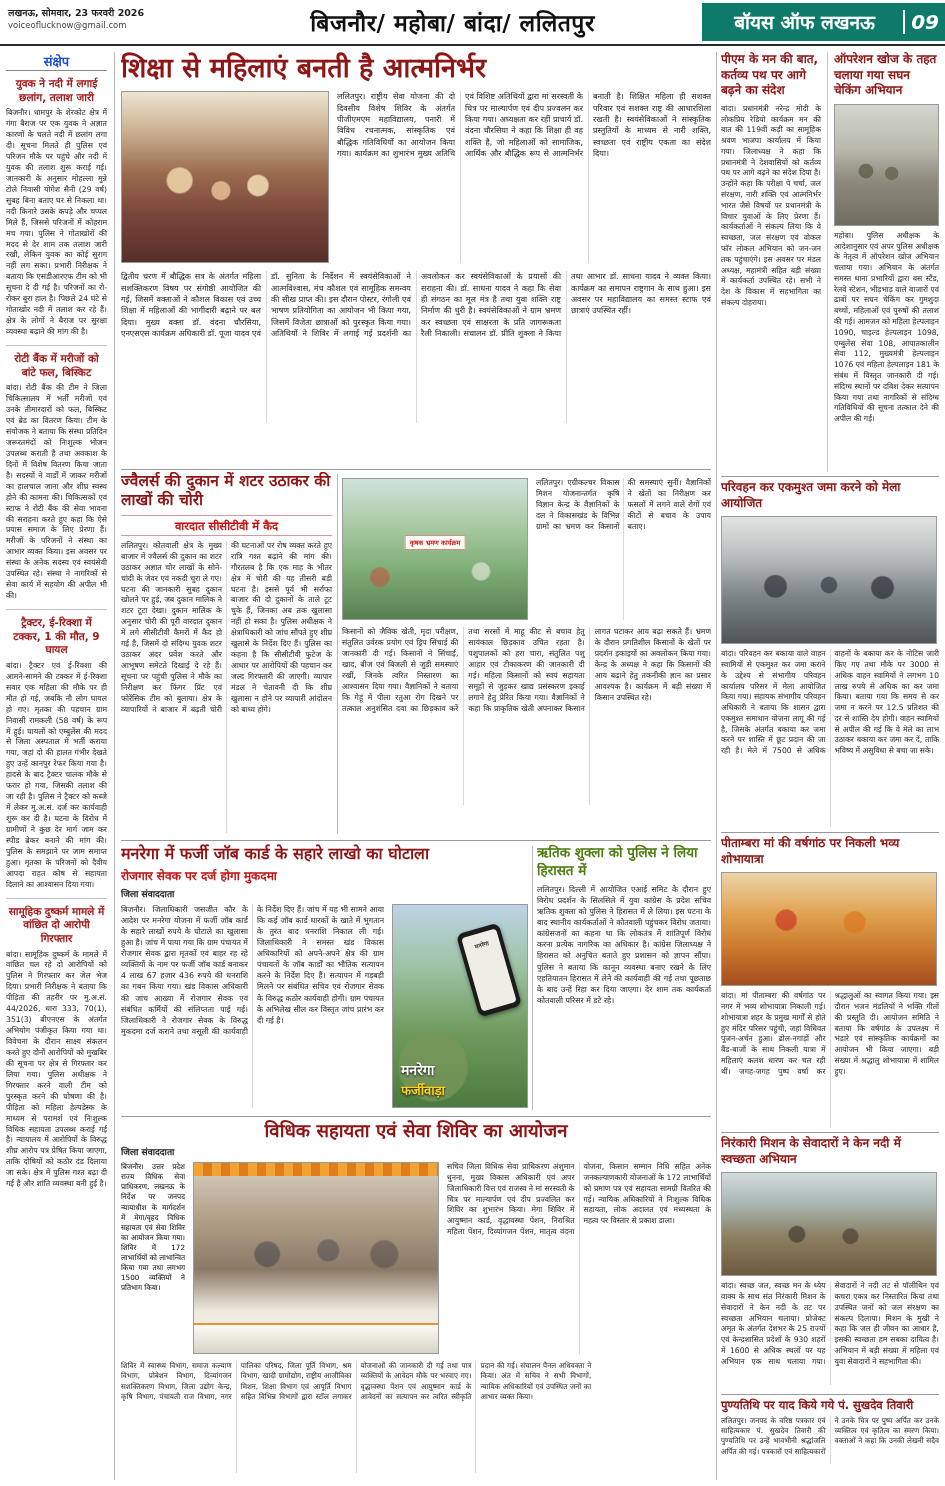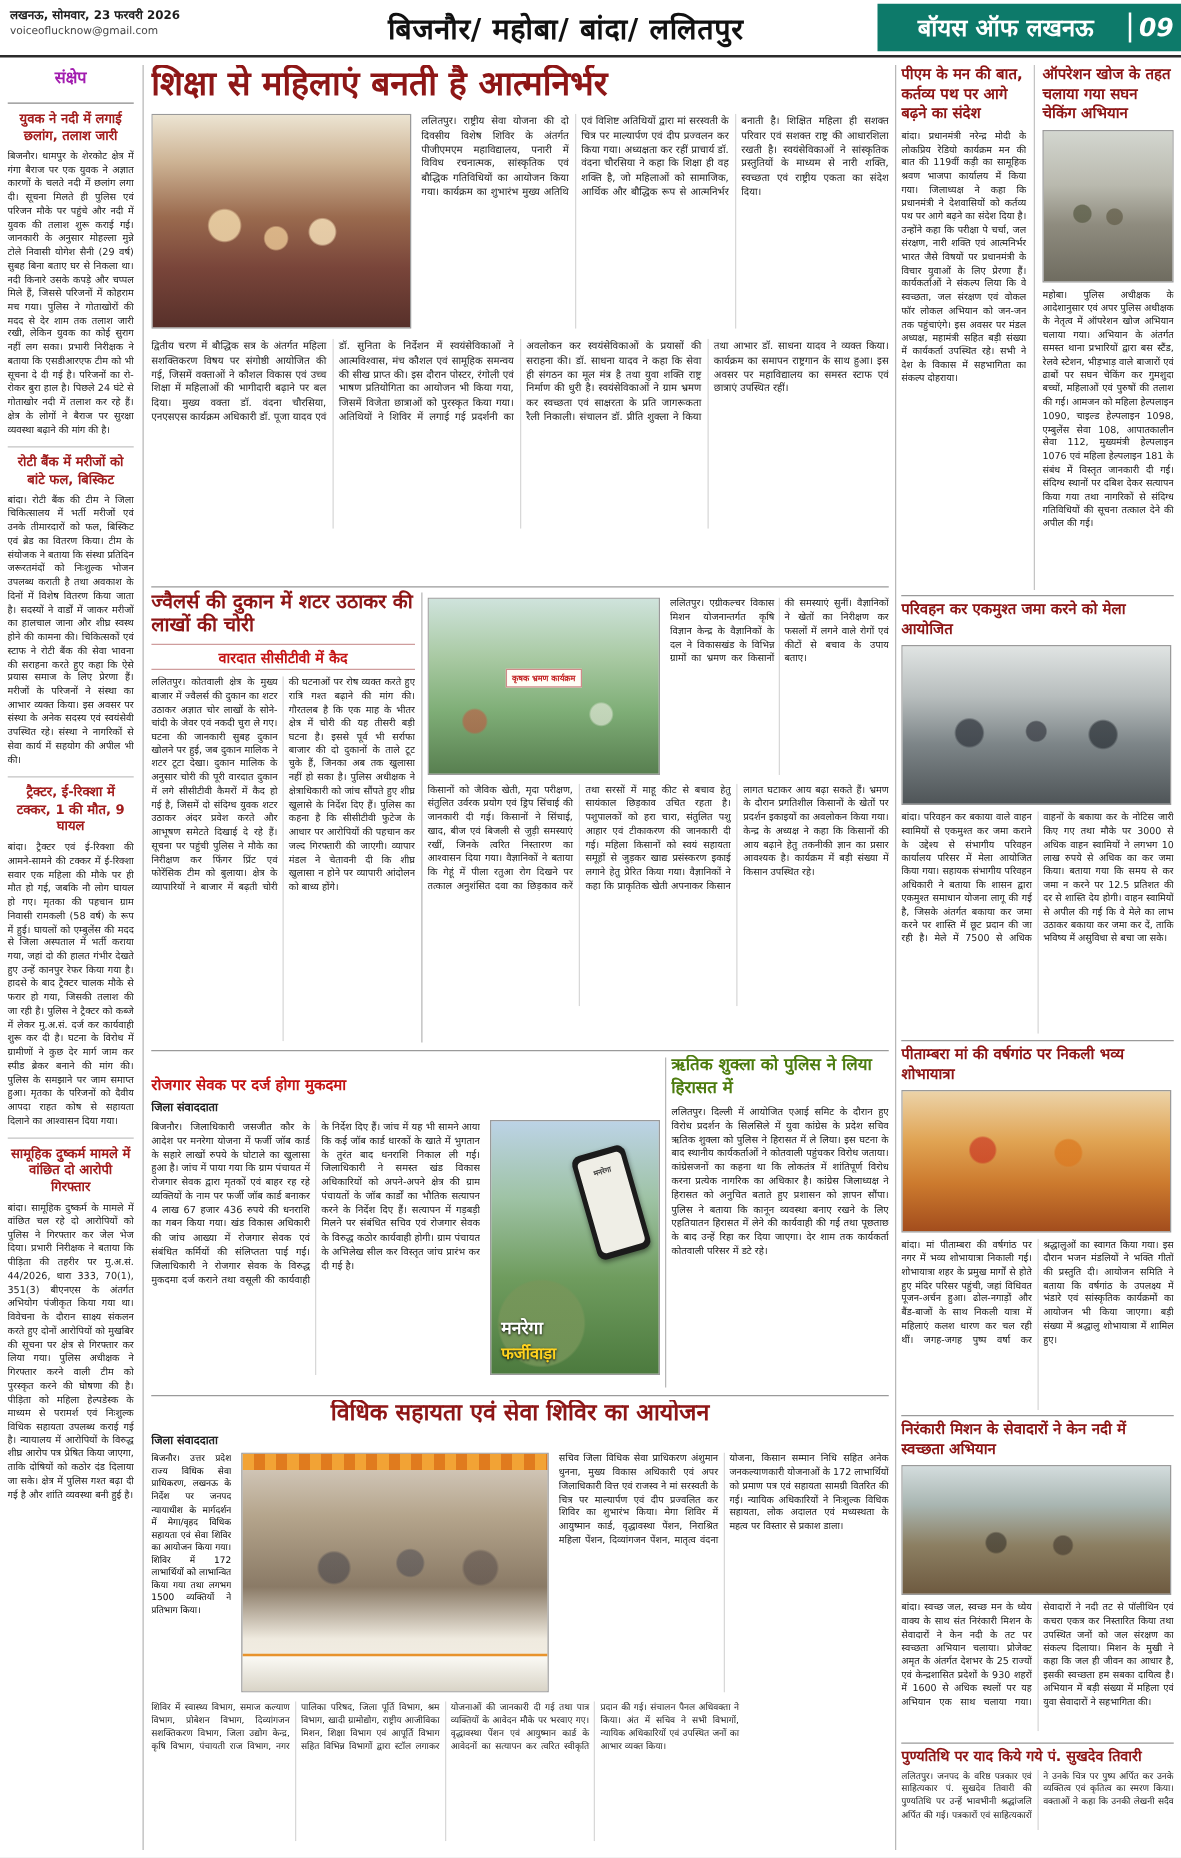--- a/index.html
+++ b/index.html
@@ -18,21 +18,21 @@
   .pagenum { font-size:20px; font-weight:bold; border-left:2px solid #fff; padding-left:6px; margin-left:6px;font-style:italic; }
 
   
   .vline { position:absolute; width:1px; background:#b8b8b8; }
   .hline { position:absolute; height:1px; background:#9a9a9a; }
   .body-txt { font-size:8px; line-height:1.42; text-align:justify; color:#1c1c1c; overflow:hidden; }
   .photo { position:relative; border:1px solid #9a9a9a; overflow:hidden; }
 
   
   .sidebar { position:absolute; left:6px; top:52px; width:105px; height:1428px; overflow:hidden; padding-right:4px; }
-  .brief-sec-title { font-size:13px; font-weight:bold; color:#a21caf; text-align:center; border-bottom:1px solid #8a8a8a; padding-bottom:12px; }
+  .brief-sec-title { font-size:13px; font-weight:bold; color:#1d4ed8; text-align:center; border-bottom:1px solid #8a8a8a; padding-bottom:0; }
   .brief { padding-top:6px; }
   .brief + .brief { border-top:1px solid #c4c4c4; margin-top:7px; }
   .brief-title { font-size:10.5px; font-weight:bold; color:#a21d1d; line-height:1.3; text-align:center; margin-bottom:4px; }
   .brief-body { font-size:7.7px; line-height:1.42; text-align:justify; color:#1c1c1c; }
 
   
   .education { position:absolute; left:121px; top:52px; width:590px; height:414px; overflow:hidden; }
   .edu-title { font-size:27px; font-weight:bold; color:#8e1616; line-height:1.2; }
   .edu-sub { font-size:12.5px; font-weight:bold; color:#1c4e9b; margin-top:4px; padding-bottom:4px; border-bottom:1px solid #9a9a9a; }
   .edu-top { display:flex; gap:8px; margin-top:7px; height:172px; overflow:hidden; }
@@ -60,21 +60,21 @@
       radial-gradient(circle at 20% 70%, rgba(200,80,60,.55) 0 5%, transparent 6%),
       radial-gradient(circle at 75% 66%, rgba(240,240,230,.6) 0 5%, transparent 6%),
       linear-gradient(180deg,#cfe3dc 0%,#a8c9a2 34%,#7fae77 64%,#587f50 100%); }
   .krishi-label { position:absolute; left:50%; top:40%; transform:translateX(-50%); background:#fffdf6; border:1px solid #d08b8b; color:#c22222; font-size:6.5px; font-weight:bold; padding:2px 4px; text-align:center; white-space:nowrap; }
   .krishi-body-top { flex:1; columns:2; column-gap:8px; column-rule:1px solid #d8d8d8; font-size:7.7px; }
   .krishi-bottom { margin-top:7px; height:178px; columns:3; column-gap:10px; column-rule:1px solid #d8d8d8; font-size:7.7px; }
 
   
   .manrega { position:absolute; left:121px; top:844px; width:407px; height:268px; overflow:hidden; }
   .man-title { font-size:16px; font-weight:bold; color:#8e1616; line-height:1.25; white-space:nowrap; }
-  .man-sub { font-size:12px; font-weight:bold; color:#c41414; margin-top:15px; }
+  .man-sub { font-size:12px; font-weight:bold; color:#c41414; margin-top:3px; }
   .man-byline { font-size:9px; font-weight:bold; color:#222; margin:3px 0 4px; }
   .man-flex { display:flex; gap:8px; height:204px; overflow:hidden; }
   .man-body { flex:1; columns:2; column-gap:9px; column-rule:1px solid #d8d8d8; font-size:7.8px; }
   .man-photo { flex:none; width:136px; height:204px;
     background:
       radial-gradient(circle at 30% 80%, rgba(120,150,90,.8) 0 18%, transparent 19%),
       linear-gradient(180deg,#bcd3e6 0%,#9fc3a6 30%,#6f9c5e 62%,#4c7a3e 100%); }
   .phone { position:absolute; right:16px; top:22px; width:44px; height:86px; background:#1b1b1b; border-radius:7px; transform:rotate(-16deg); box-shadow:0 2px 4px rgba(0,0,0,.45); }
   .phone-screen { position:absolute; left:4px; right:4px; top:5px; bottom:5px; background:#efeee6; border-radius:4px; font-size:6px; color:#3a3a3a; text-align:center; padding-top:8px; font-weight:bold; }
   .man-l1 { position:absolute; left:8px; bottom:28px; color:#ffffff; font-size:14px; font-weight:bold; text-shadow:0 1px 2px #000; }
@@ -201,20 +201,21 @@
         <div class="krishi-label">कृषक भ्रमण कार्यक्रम</div>
       </div>
       <div class="krishi-body-top body-txt">ललितपुर। एग्रीकल्चर विकास मिशन योजनान्तर्गत कृषि विज्ञान केन्द्र के वैज्ञानिकों के दल ने विकासखंड के विभिन्न ग्रामों का भ्रमण कर किसानों की समस्याएं सुनीं। वैज्ञानिकों ने खेतों का निरीक्षण कर फसलों में लगने वाले रोगों एवं कीटों से बचाव के उपाय बताए।</div>
     </div>
     <div class="krishi-bottom body-txt">किसानों को जैविक खेती, मृदा परीक्षण, संतुलित उर्वरक प्रयोग एवं ड्रिप सिंचाई की जानकारी दी गई। किसानों ने सिंचाई, खाद, बीज एवं बिजली से जुड़ी समस्याएं रखीं, जिनके त्वरित निस्तारण का आश्वासन दिया गया। वैज्ञानिकों ने बताया कि गेहूं में पीला रतुआ रोग दिखने पर तत्काल अनुशंसित दवा का छिड़काव करें तथा सरसों में माहू कीट से बचाव हेतु सायंकाल छिड़काव उचित रहता है। पशुपालकों को हरा चारा, संतुलित पशु आहार एवं टीकाकरण की जानकारी दी गई। महिला किसानों को स्वयं सहायता समूहों से जुड़कर खाद्य प्रसंस्करण इकाई लगाने हेतु प्रेरित किया गया। वैज्ञानिकों ने कहा कि प्राकृतिक खेती अपनाकर किसान लागत घटाकर आय बढ़ा सकते हैं। भ्रमण के दौरान प्रगतिशील किसानों के खेतों पर प्रदर्शन इकाइयों का अवलोकन किया गया। केन्द्र के अध्यक्ष ने कहा कि किसानों की आय बढ़ाने हेतु तकनीकी ज्ञान का प्रसार आवश्यक है। कार्यक्रम में बड़ी संख्या में किसान उपस्थित रहे।</div>
   </div>
 
   <div class="hline" style="left:121px; top:840px; width:590px;"></div>
 
   <div class="manrega">
+    <div class="man-title">मनरेगा में फर्जी जॉब कार्ड के सहारे लाखो का घोटाला</div>
     <div class="man-sub">रोजगार सेवक पर दर्ज होगा मुकदमा</div>
     <div class="man-byline">जिला संवाददाता</div>
     <div class="man-flex">
       <div class="man-body body-txt">बिजनौर। जिलाधिकारी जसजीत कौर के आदेश पर मनरेगा योजना में फर्जी जॉब कार्ड के सहारे लाखों रुपये के घोटाले का खुलासा हुआ है। जांच में पाया गया कि ग्राम पंचायत में रोजगार सेवक द्वारा मृतकों एवं बाहर रह रहे व्यक्तियों के नाम पर फर्जी जॉब कार्ड बनाकर 4 लाख 67 हजार 436 रुपये की धनराशि का गबन किया गया। खंड विकास अधिकारी की जांच आख्या में रोजगार सेवक एवं संबंधित कर्मियों की संलिप्तता पाई गई। जिलाधिकारी ने रोजगार सेवक के विरुद्ध मुकदमा दर्ज कराने तथा वसूली की कार्यवाही के निर्देश दिए हैं। जांच में यह भी सामने आया कि कई जॉब कार्ड धारकों के खाते में भुगतान के तुरंत बाद धनराशि निकाल ली गई। जिलाधिकारी ने समस्त खंड विकास अधिकारियों को अपने-अपने क्षेत्र की ग्राम पंचायतों के जॉब कार्डों का भौतिक सत्यापन करने के निर्देश दिए हैं। सत्यापन में गड़बड़ी मिलने पर संबंधित सचिव एवं रोजगार सेवक के विरुद्ध कठोर कार्यवाही होगी। ग्राम पंचायत के अभिलेख सील कर विस्तृत जांच प्रारंभ कर दी गई है।</div>
       <div class="photo man-photo">
         <div class="phone">
           <div class="phone-screen">मनरेगा</div>
         </div>
         <div class="man-l1">मनरेगा</div>
         <div class="man-l2">फर्जीवाड़ा</div>

